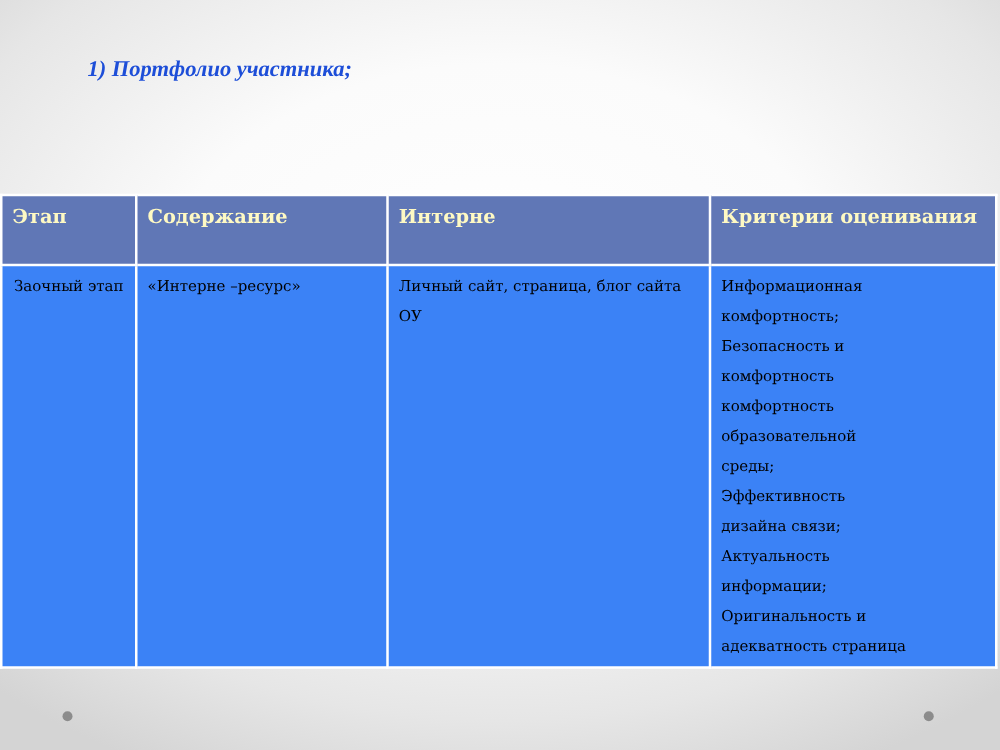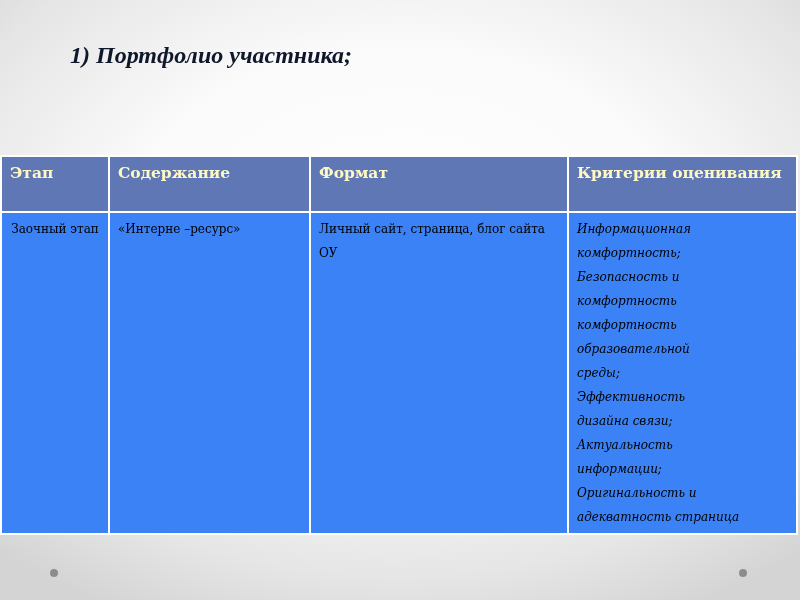--- a/index.html
+++ b/index.html
@@ -3,43 +3,43 @@
   <meta charset="utf-8">
   <style>
     html, body { margin: 0; padding: 0; }
     body {
       width: 800px; height: 600px; overflow: hidden; position: relative;
       background: radial-gradient(ellipse 75% 70% at 50% 40%, #ffffff 0%, #fbfbfb 45%, #e6e6e6 80%, #d4d4d4 100%);
       font-family: "DejaVu Serif", serif;
     }
     .title {
       position: absolute; left: 70px; top: 42px;
-      color: #0f172a; font-family: "Liberation Serif", serif;
-      font-style: italic; font-weight: bold; font-size: 24px; line-height: 26px;
+      color: #1d4ed8; font-family: "Liberation Serif", serif;
+      font-style: italic; font-weight: bold; font-size: 18px; line-height: 26px;
     }
     .title div { white-space: nowrap; }
     table.grid {
       position: absolute; left: 0px; top: 155px; width: 796px;
       border-collapse: collapse; table-layout: fixed;
     }
     table.grid th, table.grid td {
       border: 2px solid #ffffff; vertical-align: top;
       padding: 4px 8px; color: #000;
     }
     table.grid th {
       background: #6077b6; text-align: left;
       font-family: "DejaVu Serif", serif; font-weight: bold; font-size: 15.5px;
       line-height: 23px; height: 46px; color: #fef9c3;
     }
     table.grid td {
       background: #3b82f6; font-family: "DejaVu Serif", serif;
       font-size: 12px; line-height: 24px; height: 310px; margin-top: 32px;
     }
     td.center { text-align: center; }
-    .crit-line { display: block; white-space: nowrap; font-style: italic; }
+    .crit-line { display: block; white-space: nowrap; }
     .dot {
       position: absolute; width: 8px; height: 8px; border-radius: 50%;
       background: #8c8c8c; top: 569px;
     }
   </style>
 </head>
 <body>
 
 <div class="title">
   <div>1) Портфолио участника;</div>
@@ -49,21 +49,21 @@
   <colgroup>
     <col style="width:108px">
     <col style="width:201px">
     <col style="width:258px">
     <col style="width:229px">
   </colgroup>
   <thead>
     <tr>
       <th>Этап</th>
       <th>Содержание</th>
-      <th>Формат</th>
+      <th>Интерне</th>
       <th>Критерии оценивания</th>
     </tr>
   </thead>
   <tbody>
     <tr>
       <td class="center">Заочный этап</td>
       <td>«Интерне –ресурс»</td>
       <td style="font-style:normal">Личный сайт, страница, блог сайта ОУ</td>
       <td>
         <span class="crit-line">Информационная</span>

